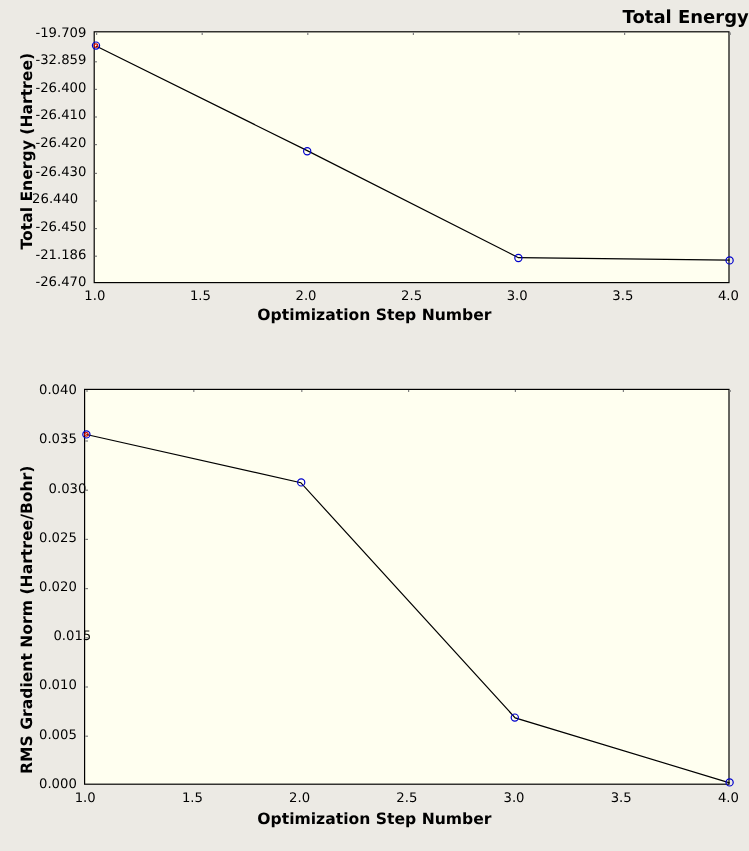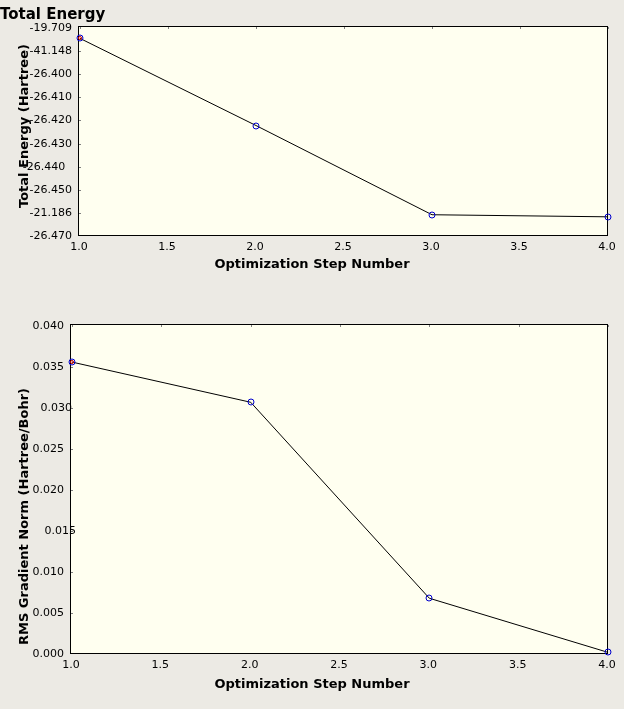--- a/index.html
+++ b/index.html
@@ -21,21 +21,21 @@
     width: 624px;
     background: #eceae4;
   }
   #panel-energy { top: 0; height: 285px; }
   #panel-gradient { top: 296px; height: 413px; }
 
   .chart-title {
     position: absolute;
     left: 0;
     width: 624px;
-    text-align: left;
+    text-align: right;
     font-size: 15px;
     font-weight: bold;
     color: #000;
   }
   #title-energy { top: 5px; }
   #title-gradient { top: 302px; }
 
   .plot-area {
     position: absolute;
     background: #fffff0;
@@ -193,21 +193,21 @@
   <div class="axis-label y" id="ylabel-gradient" style="left:16px; top:645px;">RMS Gradient Norm (Hartree/Bohr)</div>
 
 <div class="tick-label xtick" style="left: 79px; top: 240px;">1.0</div>
     <div class="tick-label xtick" style="left: 167px; top: 240px;">1.5</div>
     <div class="tick-label xtick" style="left: 255px; top: 240px;">2.0</div>
     <div class="tick-label xtick" style="left: 343px; top: 240px;">2.5</div>
     <div class="tick-label xtick" style="left: 431px; top: 240px;">3.0</div>
     <div class="tick-label xtick" style="left: 519px; top: 240px;">3.5</div>
     <div class="tick-label xtick" style="left: 607px; top: 240px;">4.0</div>
     <div class="tick-label ytick" style="left: 16px; width: 56px; top: 27px;">-19.709</div>
-    <div class="tick-label ytick" style="left: 16px; width: 56px; top: 50.1111px;">-41.148</div>
+    <div class="tick-label ytick" style="left: 16px; width: 56px; top: 50.1111px;">-32.859</div>
     <div class="tick-label ytick" style="left: 16px; width: 56px; top: 73.2222px; text-align: right;">-26.400</div>
     <div class="tick-label ytick" style="left: 16px; width: 56px; top: 96.3333px;">-26.410</div>
     <div class="tick-label ytick" style="left: 16px; width: 56px; top: 119.444px;">-26.420</div>
     <div class="tick-label ytick" style="left: 16px; width: 56px; top: 142.556px;">-26.430</div>
     <div class="tick-label ytick" style="left: 16px; width: 56px; top: 165.667px; text-align: center;">-26.440</div>
     <div class="tick-label ytick" style="left: 16px; width: 56px; top: 188.778px;">-26.450</div>
     <div class="tick-label ytick" style="left: 16px; width: 56px; top: 211.889px;">-21.186</div>
     <div class="tick-label ytick" style="left: 16px; width: 56px; top: 235px;">-26.470</div>
     <div class="tick-label xtick" style="left: 71px; top: 658px;">1.0</div>
     <div class="tick-label xtick" style="left: 160.333px; top: 658px;">1.5</div>

